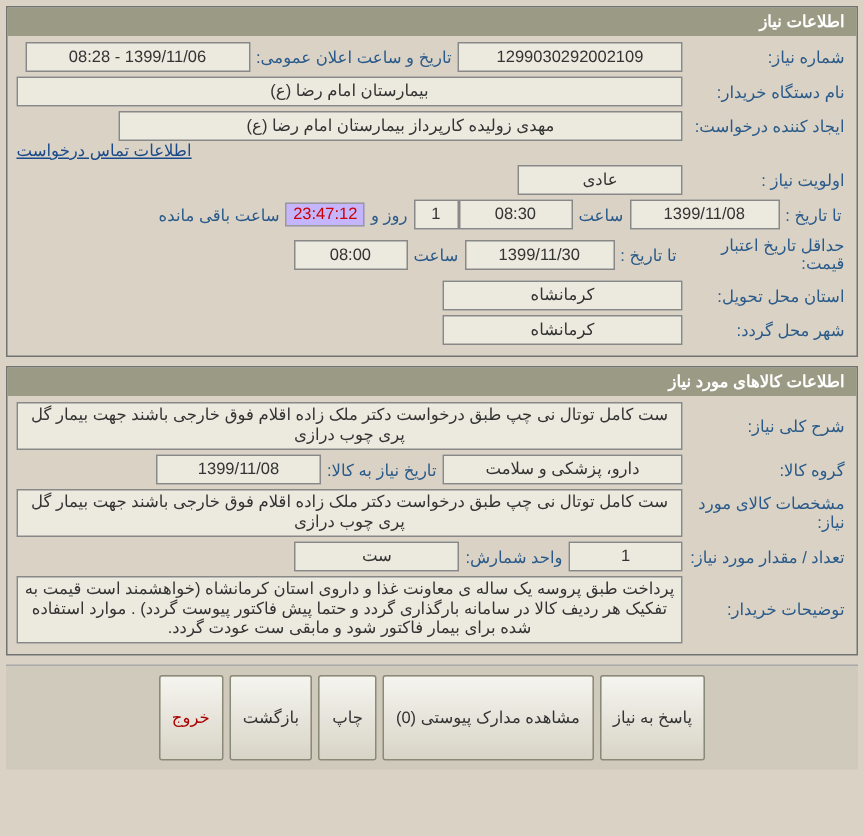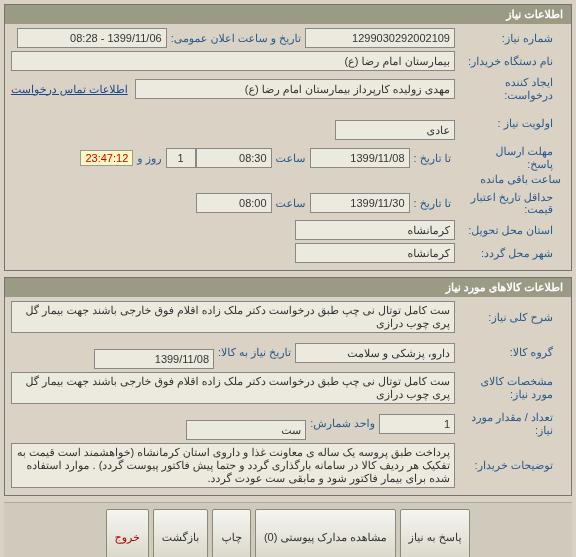--- a/index.html
+++ b/index.html
@@ -29,48 +29,49 @@
 .row {
   display: flex;
   align-items: center;
   margin-bottom: 3px;
   flex-wrap: wrap;
 }
 .label {
   width: 110px;
   color: #2a5a8a;
   font-size: 11px;
-  padding: 2px 12px;
+  padding: 2px 2px;
 }
 .label-sm {
   color: #2a5a8a;
   font-size: 11px;
   padding: 0 4px;
 }
 .field {
   background: #fff;
   border: 1px solid #888;
   padding: 2px 4px;
   font-size: 11px;
   min-height: 18px;
   line-height: 14px;
 }
 .field-ro {
   background: #eceadf;
+  text-align: center;
 }
 .w90 { width: 76px; }
 .w100 { width: 100px; }
-.w120 { width: 120px; margin-top: 13px; }
+.w120 { width: 110px; }
 .w150 { width: 150px; }
 .w180 { width: 160px; }
-.w320 { width: 320px; }
+.w320 { width: 376px; }
 .wfull { flex: 1; }
 .ta { min-height: 26px; line-height: 13px; }
 .countdown {
-  background: #fef9c3;
+  background: #c4b5fd;
   border: 1px solid #999;
   color: #c00;
   padding: 1px 4px;
   font-size: 11px;
 }
 .btnbar {
   display: flex;
   justify-content: center;
   gap: 4px;
   padding: 6px;
@@ -119,21 +120,20 @@
       <span class="field field-ro w320">مهدی زولیده کارپرداز بیمارستان امام رضا (ع)</span>
       <span class="contact-link">اطلاعات تماس درخواست</span>
     </div>
 
     <div class="row">
       <span class="label">اولویت نیاز :</span>
       <span class="field field-ro w120">عادی</span>
     </div>
 
     <div class="row">
-      <span class="label">مهلت ارسال پاسخ:</span>
       <span class="label-sm">تا تاریخ :</span>
       <span class="field field-ro w100">1399/11/08</span>
       <span class="label-sm">ساعت</span>
       <span class="field field-ro w90">08:30</span>
       <span class="field field-ro" style="width:30px;text-align:center">1</span>
       <span class="label-sm">روز و</span>
       <span class="countdown">23:47:12</span>
       <span class="label-sm">ساعت باقی مانده</span>
     </div>
 

